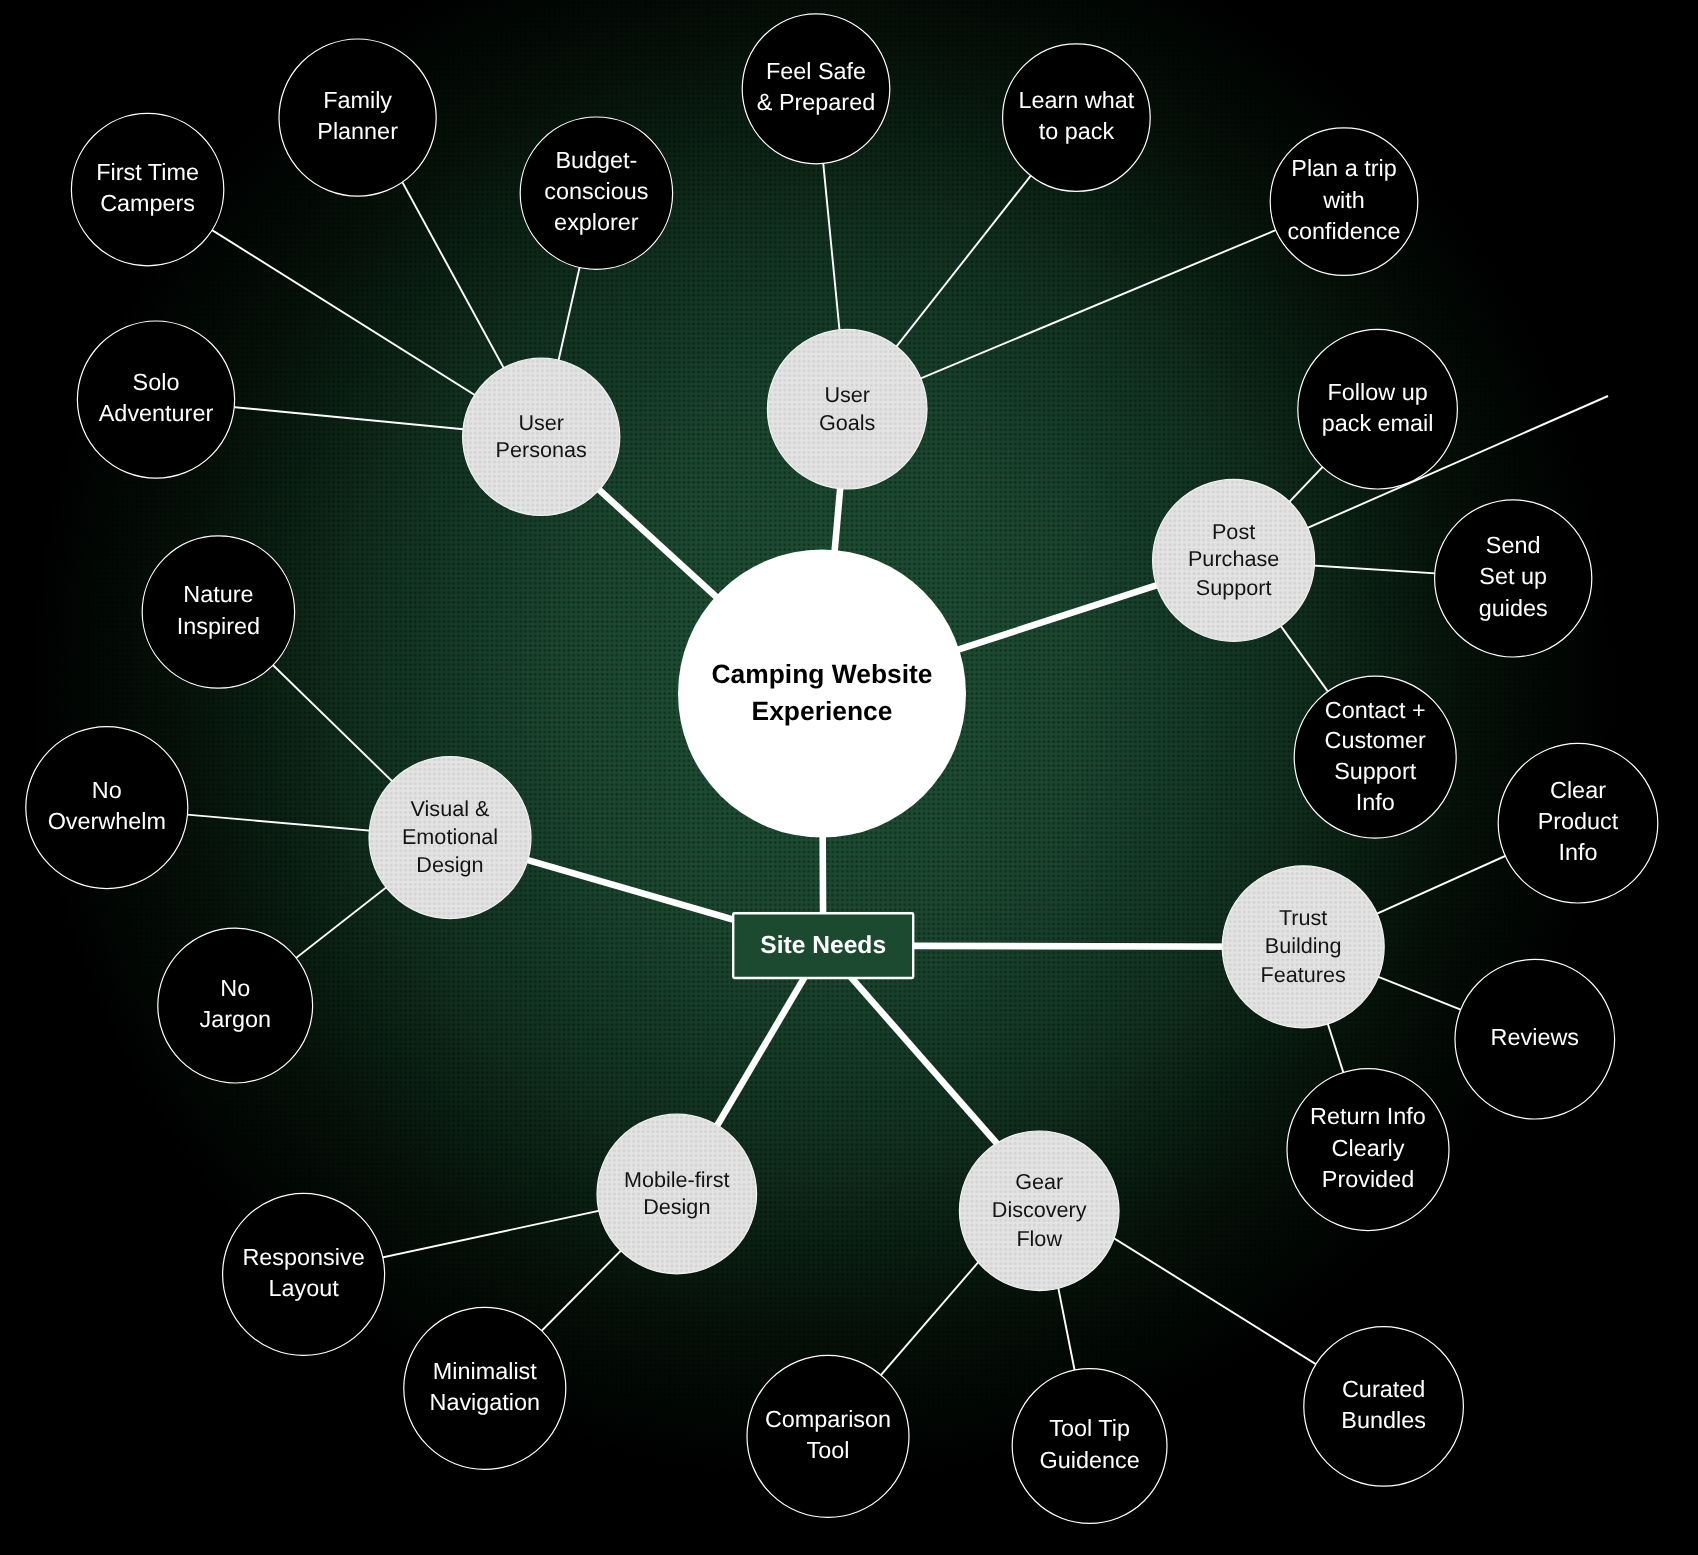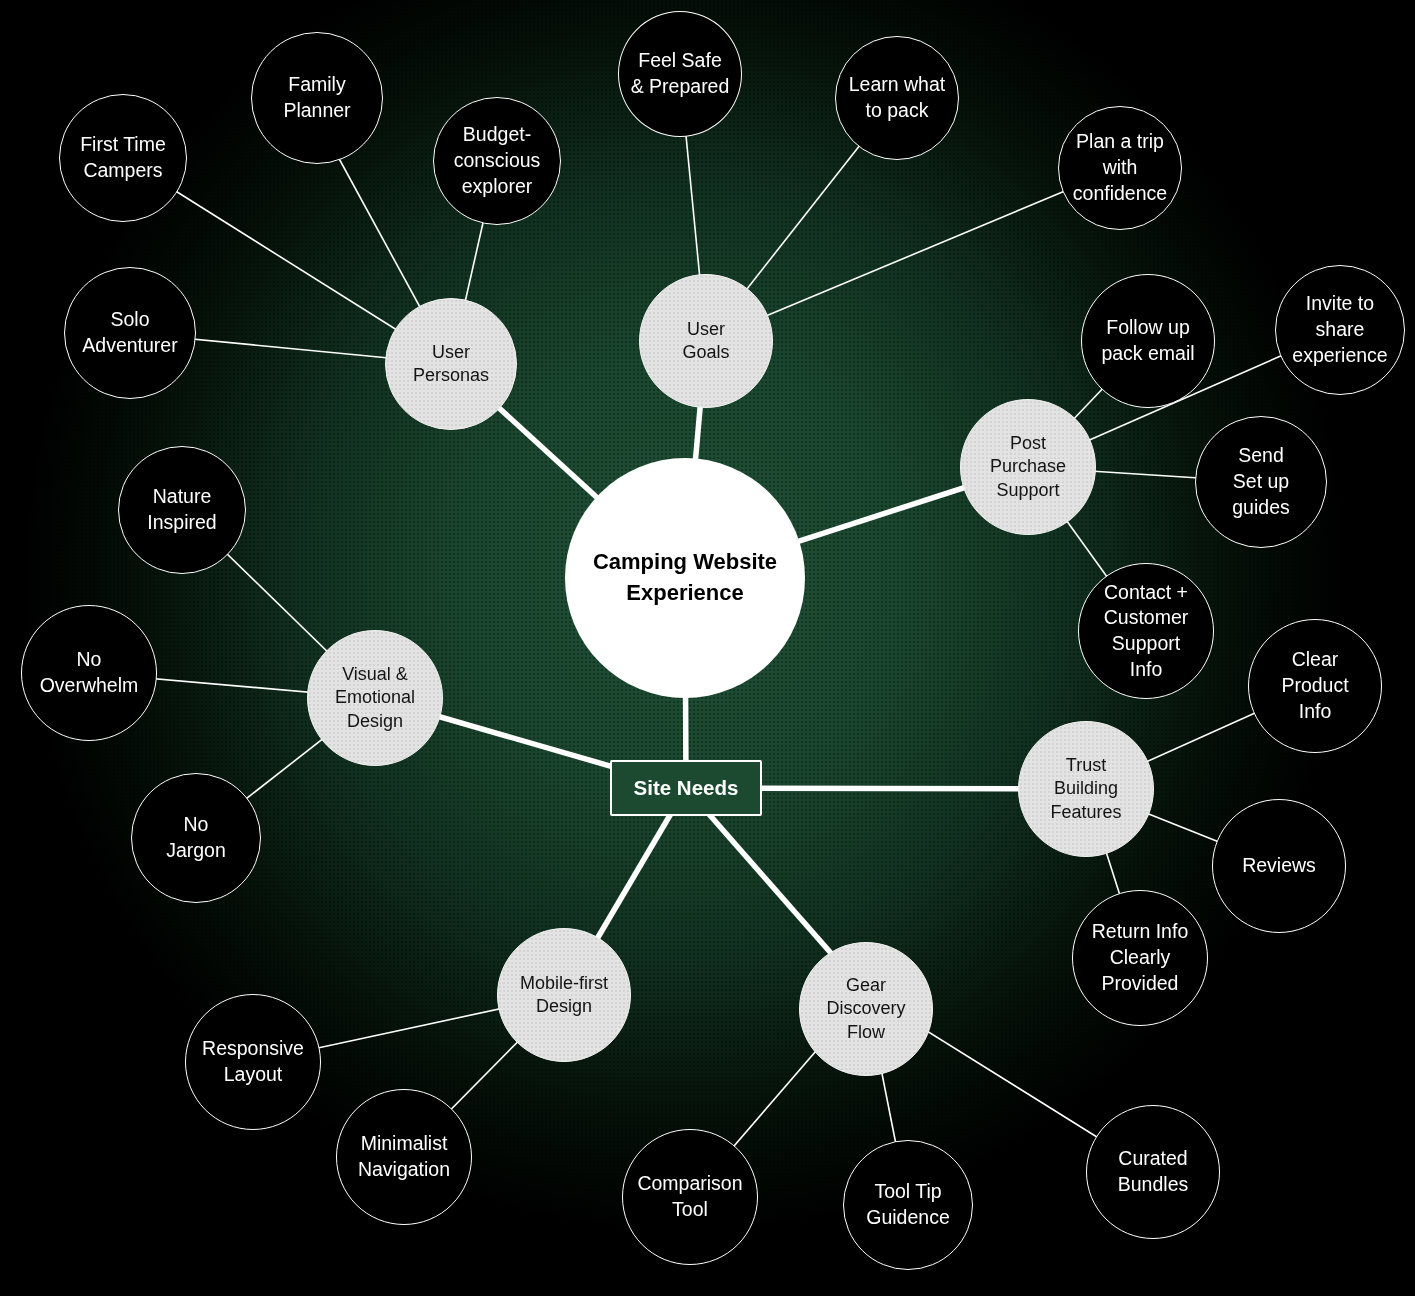--- a/index.html
+++ b/index.html
@@ -122,21 +122,21 @@
     </div>
     <div class="node node-branch" style="left: 799px; top: 942px; width: 134px; height: 134px;">
       <span class="lbl">Gear
 Discovery
 Flow</span>
     </div>
     <div class="node node-leaf" style="left: 59px; top: 94px; width: 128px; height: 128px;">
       <span class="lbl">First Time
 Campers</span>
     </div>
-    <div class="node node-leaf" style="left: 251px; top: 32px; width: 132px; height: 132px; justify-content: center;">
+    <div class="node node-leaf" style="left: 232px; top: 32px; width: 132px; height: 132px; justify-content: center;">
       <span class="lbl">Family
 Planner</span>
     </div>
     <div class="node node-leaf" style="left: 433px; top: 97px; width: 128px; height: 128px;">
       <span class="lbl">Budget-
 conscious
 explorer</span>
     </div>
     <div class="node node-leaf" style="left: 64px; top: 267px; width: 132px; height: 132px;">
       <span class="lbl">Solo
@@ -151,25 +151,20 @@
 to pack</span>
     </div>
     <div class="node node-leaf" style="left: 1058px; top: 106px; width: 124px; height: 124px;">
       <span class="lbl">Plan a trip
 with
 confidence</span>
     </div>
     <div class="node node-leaf" style="left: 1081px; top: 274px; width: 134px; height: 134px;">
       <span class="lbl">Follow up
 pack email</span>
-    </div>
-    <div class="node node-leaf" style="left: 1275px; top: 265px; width: 130px; height: 130px;">
-      <span class="lbl">Invite to
-share
-experience</span>
     </div>
     <div class="node node-leaf" style="left: 1195px; top: 416px; width: 132px; height: 132px;">
       <span class="lbl">Send
 Set up
 guides</span>
     </div>
     <div class="node node-leaf" style="left: 1078px; top: 563px; width: 136px; height: 136px;">
       <span class="lbl">Contact +
 Customer
 Support

